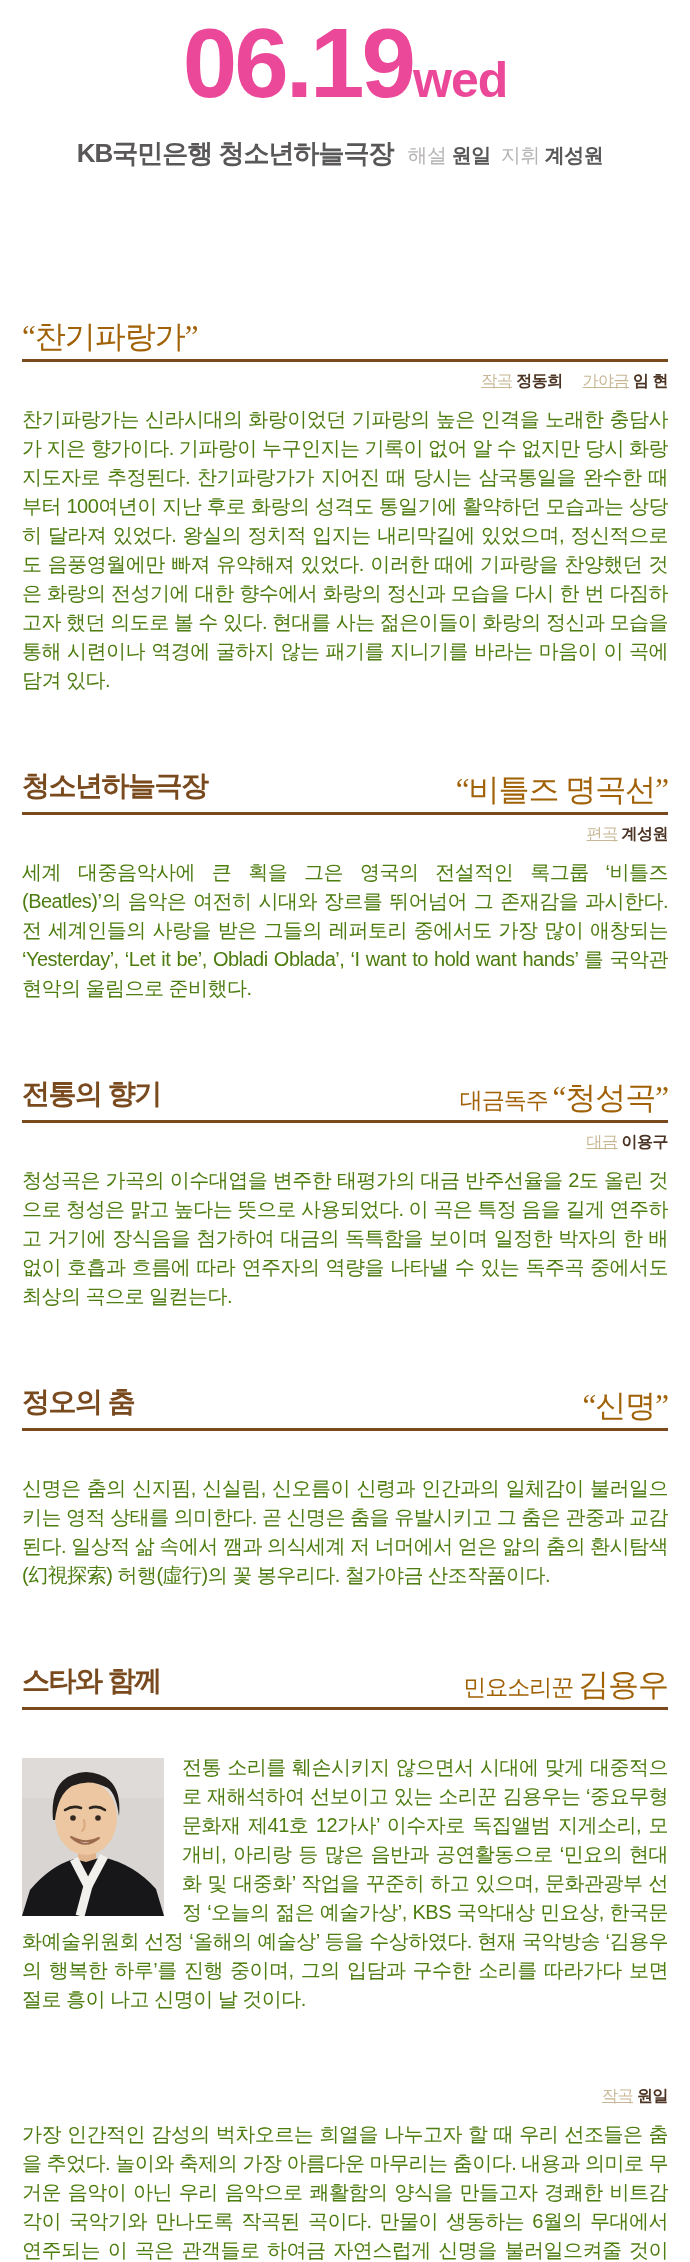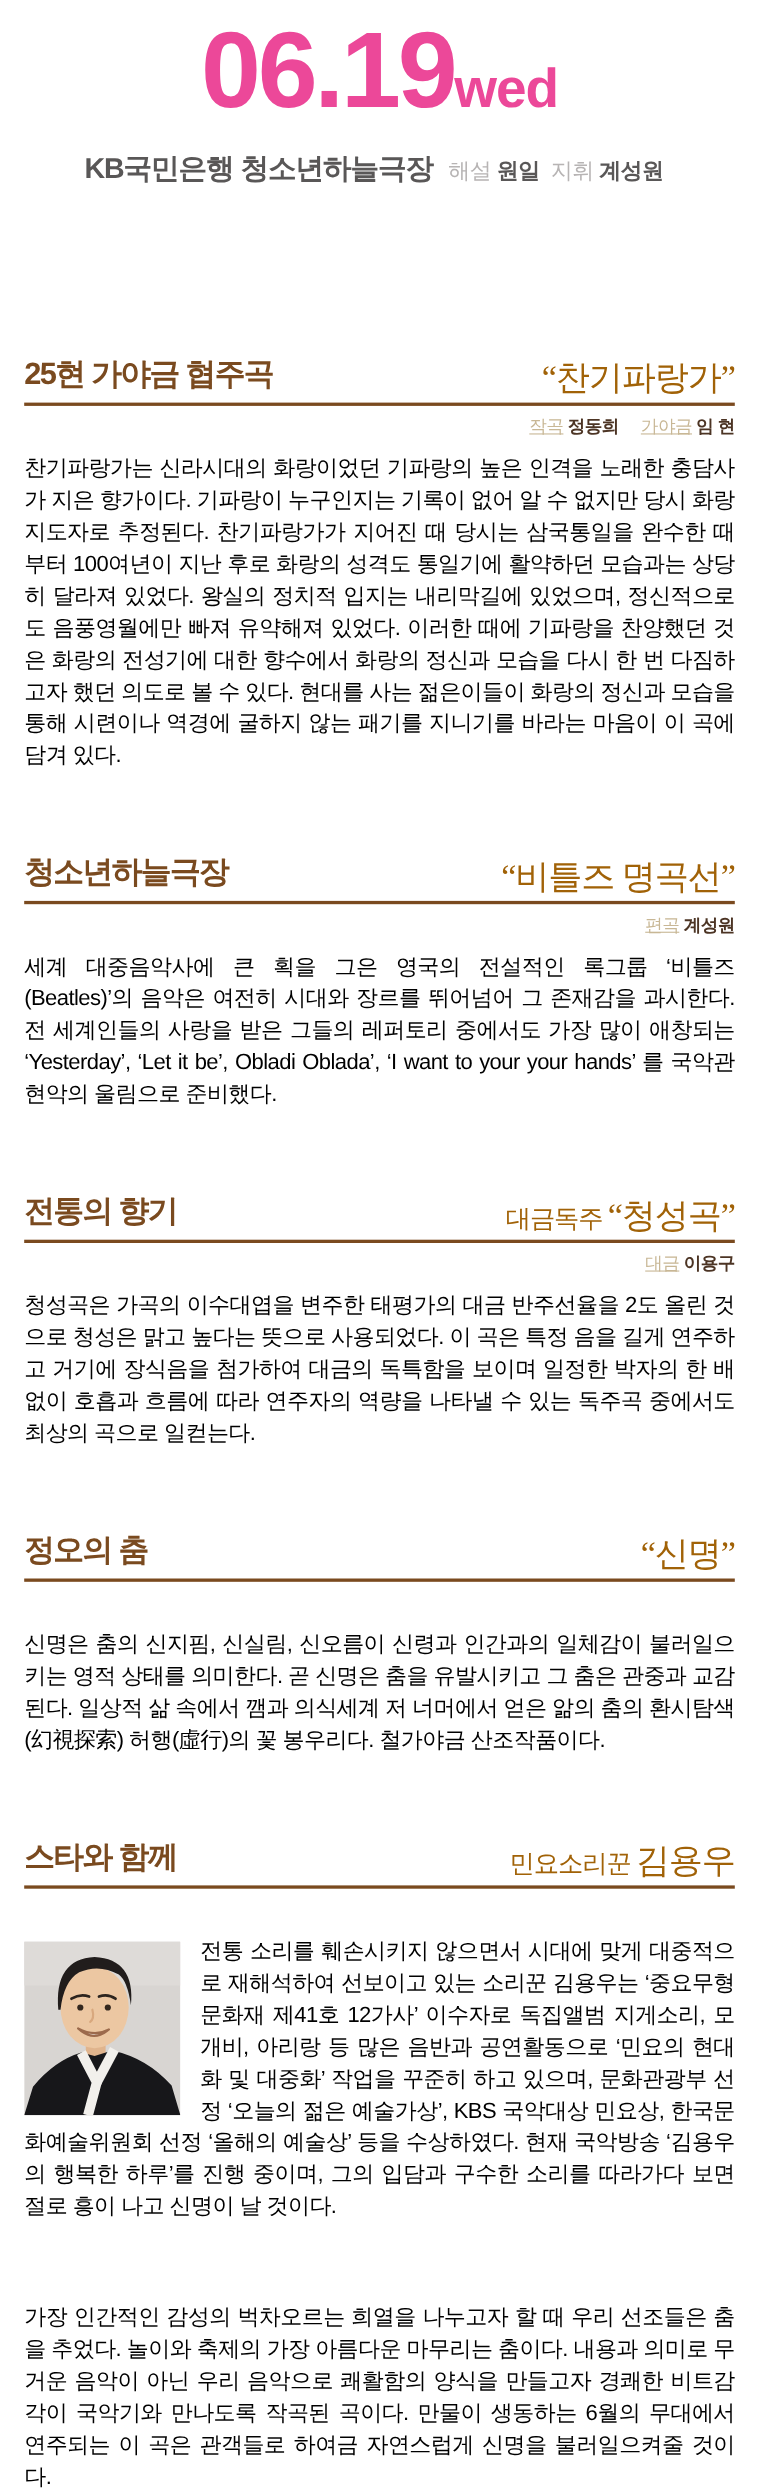--- a/index.html
+++ b/index.html
@@ -67,21 +67,21 @@
     letter-spacing: -0.5px;
   }
   .credit { margin-left: 16px; }
   .credit-role { color: #c8b795; text-decoration: underline; }
   .credit-name { color: #4c3424; font-weight: 700; }
   .sec-body {
     margin: 13px 0 0 0;
     font-size: 20px;
     line-height: 1.45;
     letter-spacing: -0.5px;
-    color: #000000;
+    color: #4d7c0f;
     text-align: justify;
   }
 
   
   .portrait {
     float: left;
     width: 142px;
     height: 158px;
     margin: 5px 18px 6px 0;
     display: block;
@@ -99,39 +99,38 @@
       <div class="date-line">
         <span class="date-big">06.19</span><span class="date-day">wed</span>
       </div>
       <div class="venue-line">
         <span class="venue-title">KB국민은행 청소년하늘극장</span><span class="host-credits"><span class="host-role">해설</span> <span class="host-name">원일</span><span class="host-role">지휘</span> <span class="host-name">계성원</span></span>
       </div>
     </header>
 
     <section class="program-section first">
       <div class="sec-head">
-        <h2 class="sec-category">25현 가야금 협주곡</h2>
         <div class="sec-title"><span class="title-prefix"></span><span class="title-main">“찬기파랑가”</span></div>
       </div>
       <div class="sec-credits">
         <span class="credit"><span class="credit-role">작곡</span> <span class="credit-name">정동희</span></span>
         <span class="credit"><span class="credit-role">가야금</span> <span class="credit-name">임 현</span></span>
       </div>
       <p class="sec-body">찬기파랑가는 신라시대의 화랑이었던 기파랑의 높은 인격을 노래한 충담사가 지은 향가이다. 기파랑이 누구인지는 기록이 없어 알 수 없지만 당시 화랑 지도자로 추정된다. 찬기파랑가가 지어진 때 당시는 삼국통일을 완수한 때부터 100여년이 지난 후로 화랑의 성격도 통일기에 활약하던 모습과는 상당히 달라져 있었다. 왕실의 정치적 입지는 내리막길에 있었으며, 정신적으로도 음풍영월에만 빠져 유약해져 있었다. 이러한 때에 기파랑을 찬양했던 것은 화랑의 전성기에 대한 향수에서 화랑의 정신과 모습을 다시 한 번 다짐하고자 했던 의도로 볼 수 있다. 현대를 사는 젊은이들이 화랑의 정신과 모습을 통해 시련이나 역경에 굴하지 않는 패기를 지니기를 바라는 마음이 이 곡에 담겨 있다.</p>
     </section>
 
     <section class="program-section">
       <div class="sec-head">
         <h2 class="sec-category">청소년하늘극장</h2>
         <div class="sec-title"><span class="title-prefix"></span><span class="title-main">“비틀즈 명곡선”</span></div>
       </div>
       <div class="sec-credits">
         <span class="credit"><span class="credit-role">편곡</span> <span class="credit-name">계성원</span></span>
       </div>
-      <p class="sec-body">세계 대중음악사에 큰 획을 그은 영국의 전설적인 록그룹 ‘비틀즈(Beatles)’의 음악은 여전히 시대와 장르를 뛰어넘어 그 존재감을 과시한다. 전 세계인들의 사랑을 받은 그들의 레퍼토리 중에서도 가장 많이 애창되는 ‘Yesterday’, ‘Let it be’, Obladi Oblada’, ‘I want to your your hands’ 를 국악관현악의 울림으로 준비했다.</p>
+      <p class="sec-body">세계 대중음악사에 큰 획을 그은 영국의 전설적인 록그룹 ‘비틀즈(Beatles)’의 음악은 여전히 시대와 장르를 뛰어넘어 그 존재감을 과시한다. 전 세계인들의 사랑을 받은 그들의 레퍼토리 중에서도 가장 많이 애창되는 ‘Yesterday’, ‘Let it be’, Obladi Oblada’, ‘I want to hold want hands’ 를 국악관현악의 울림으로 준비했다.</p>
     </section>
 
     <section class="program-section">
       <div class="sec-head">
         <h2 class="sec-category">전통의 향기</h2>
         <div class="sec-title"><span class="title-prefix">대금독주 </span><span class="title-main">“청성곡”</span></div>
       </div>
       <div class="sec-credits">
         <span class="credit"><span class="credit-role">대금</span> <span class="credit-name">이용구</span></span>
       </div>
@@ -169,17 +168,20 @@
             <circle cx="51" cy="60" r="2.8" fill="#34281f"></circle>
             <circle cx="76" cy="60" r="2.8" fill="#34281f"></circle>
             <path d="M62 62 q2 8 -2 11" stroke="#d8a87e" stroke-width="2" fill="none" stroke-linecap="round"></path>
             <path d="M49 79 q14 13 28 1 q-13 7 -28 -1 Z" fill="#ffffff" stroke="#9c6a4c" stroke-width="2" stroke-linejoin="round"></path>
           </svg>
         </span><span>전통 소리를 훼손시키지 않으면서 시대에 맞게 대중적으로 재해석하여 선보이고 있는 소리꾼 김용우는 ‘중요무형문화재 제41호 12가사’ 이수자로 독집앨범 지게소리, 모개비, 아리랑 등 많은 음반과 공연활동으로 ‘민요의 현대화 및 대중화’ 작업을 꾸준히 하고 있으며, 문화관광부 선정 ‘오늘의 젊은 예술가상’, KBS 국악대상 민요상, 한국문화예술위원회 선정 ‘올해의 예술상’ 등을 수상하였다. 현재 국악방송 ‘김용우의 행복한 하루’를 진행 중이며, 그의 입담과 구수한 소리를 따라가다 보면 절로 흥이 나고 신명이 날 것이다.</span>
       </div>
     </section>
 
     <section class="program-section">
+      <div class="sec-credits">
+        <span class="credit"><span class="credit-role">작곡</span> <span class="credit-name">원일</span></span>
+      </div>
       <p class="sec-body">가장 인간적인 감성의 벅차오르는 희열을 나누고자 할 때 우리 선조들은 춤을 추었다. 놀이와 축제의 가장 아름다운 마무리는 춤이다. 내용과 의미로 무거운 음악이 아닌 우리 음악으로 쾌활함의 양식을 만들고자 경쾌한 비트감각이 국악기와 만나도록 작곡된 곡이다. 만물이 생동하는 6월의 무대에서 연주되는 이 곡은 관객들로 하여금 자연스럽게 신명을 불러일으켜줄 것이다.</p>
     </section>
 
   </div>
 </div>
 
 </body></html>

